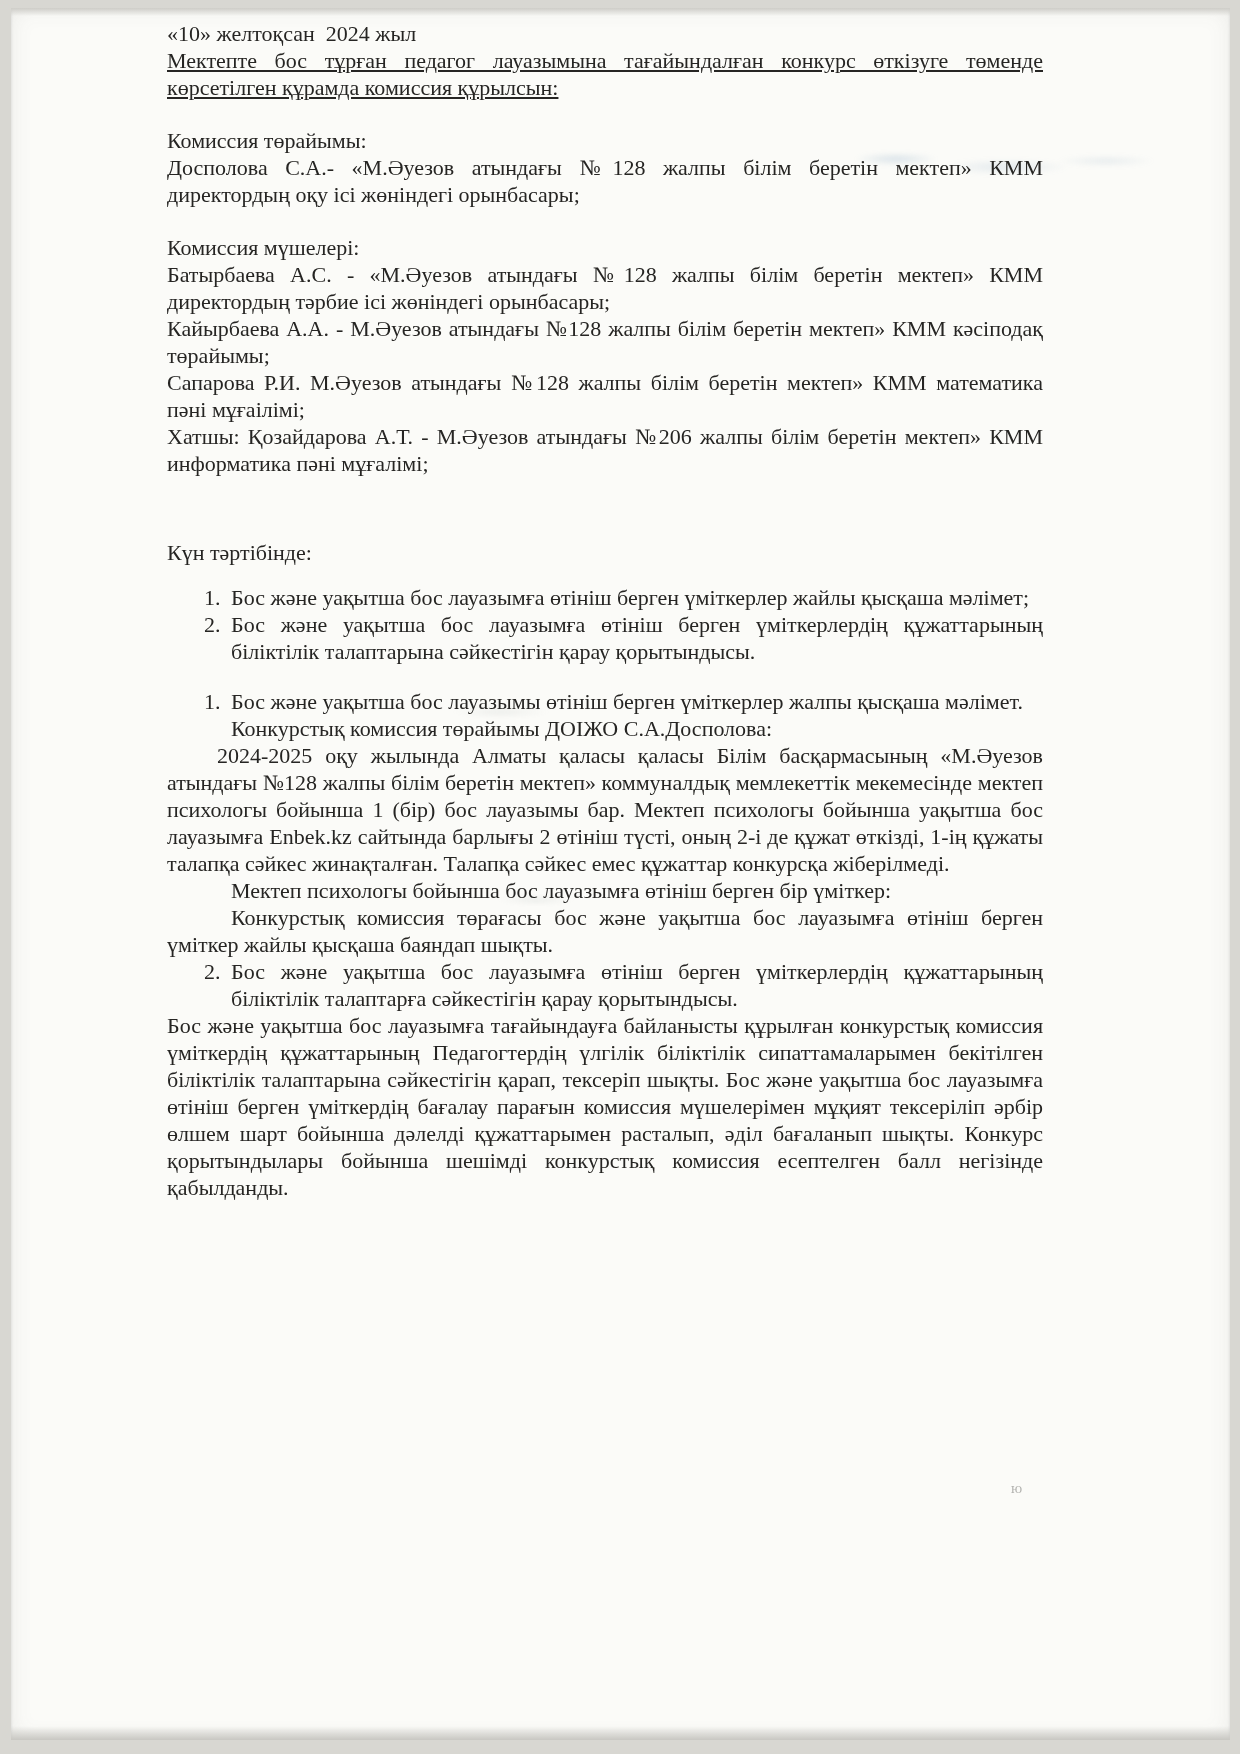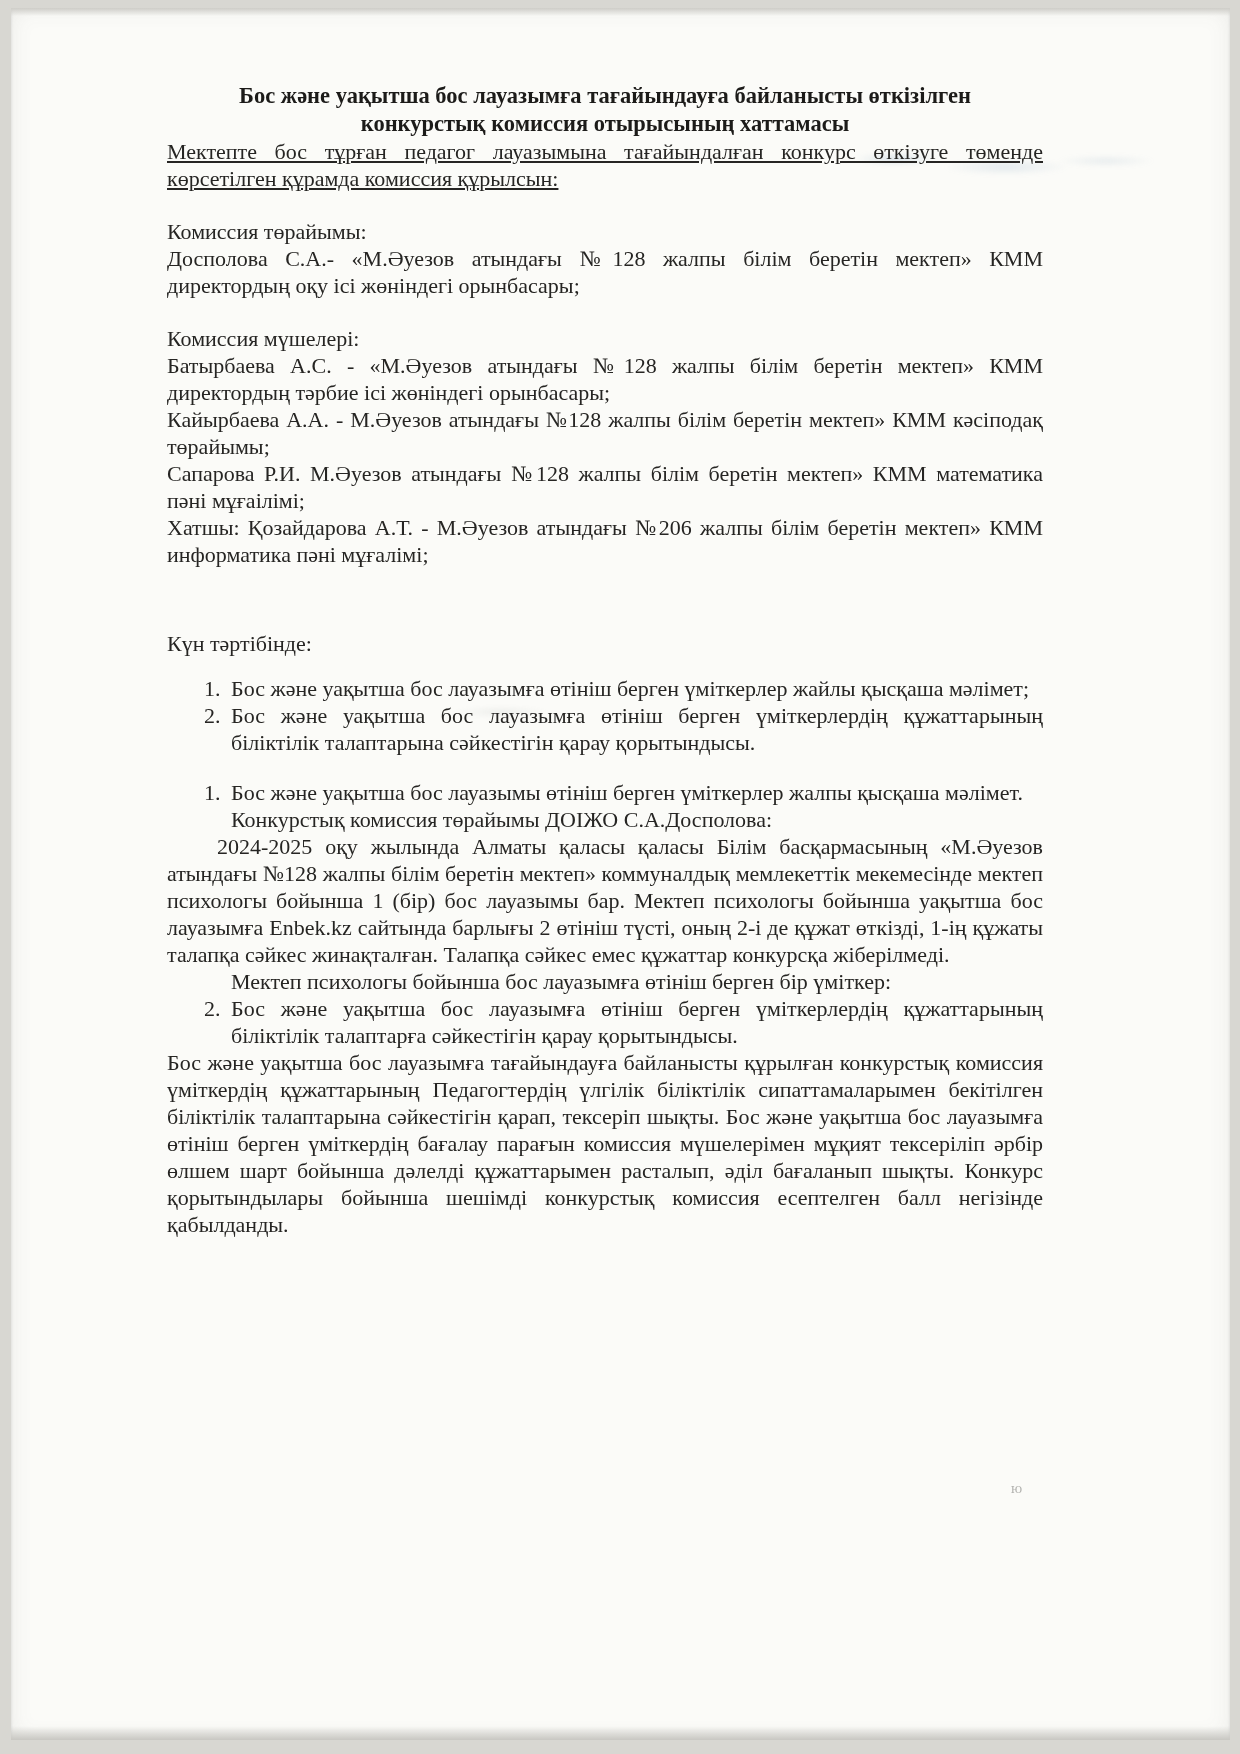--- a/index.html
+++ b/index.html
@@ -70,25 +70,22 @@
 
 <div class="page">
   <div class="edge-top"></div>
   <div class="smudge-blue"></div>
   <div class="speckle1"></div>
   <div class="speckle2"></div>
   <div class="mark-bottom">ю</div>
 
   <div class="content">
 
-    <div class="title">
-      <div>Бос және уақытша бос лауазымға тағайындауға байланысты өткізілген</div>
-      <div>конкурстық комиссия отырысының хаттамасы</div>
-    </div>
 
+    <p class="date-line">«10» желтоқсан  2024 жыл</p>
 
     <p class="intro just">Мектепте бос тұрған педагог лауазымына тағайындалған конкурс өткізуге төменде көрсетілген құрамда комиссия құрылсын:</p>
 
     <p class="sec-heading">Комиссия төрайымы:</p>
     <p class="just">Досполова С.А.- «М.Әуезов атындағы №128 жалпы білім беретін мектеп» КММ  директордың оқу ісі жөніндегі орынбасары;</p>
 
     <p class="members-heading">Комиссия мүшелері:</p>
     <p class="just">Батырбаева А.С. - «М.Әуезов атындағы №128 жалпы білім беретін мектеп» КММ директордың тәрбие ісі жөніндегі орынбасары;</p>
     <p class="just">Кайырбаева А.А. - М.Әуезов атындағы №128 жалпы білім беретін мектеп» КММ кәсіподақ төрайымы;</p>
     <p class="just">Сапарова Р.И. М.Әуезов атындағы №128 жалпы білім беретін мектеп» КММ математика пәні мұғаілімі;</p>
@@ -108,20 +105,21 @@
 
 
     <div class="heard-list">
       <div class="list-row">
         <span class="num">1.</span>
         <span class="txt">Бос және уақытша бос лауазымы өтініш берген үміткерлер жалпы қысқаша мәлімет.</span>
       </div>
       <p class="indent-64">Конкурстық комиссия төрайымы ДОІЖО С.А.Досполова:</p>
       <p class="just indent-50">2024-2025 оқу жылында Алматы қаласы қаласы Білім басқармасының «М.Әуезов атындағы №128 жалпы білім беретін мектеп» коммуналдық мемлекеттік мекемесінде мектеп психологы бойынша 1 (бір) бос лауазымы бар. Мектеп психологы бойынша уақытша бос лауазымға Enbek.kz сайтында барлығы 2 өтініш түсті, оның 2-і де құжат өткізді, 1-ің құжаты талапқа сәйкес жинақталған. Талапқа сәйкес емес құжаттар конкурсқа жіберілмеді.</p>
       <p class="indent-64">Мектеп психологы бойынша бос лауазымға өтініш берген бір үміткер:</p>
+      <p class="just indent-64">Конкурстық комиссия төрағасы бос және уақытша бос лауазымға өтініш берген үміткер жайлы қысқаша баяндап шықты.</p>
 
       <div class="list-row">
         <span class="num">2.</span>
         <span class="txt">Бос және уақытша бос лауазымға өтініш берген үміткерлердің құжаттарының біліктілік талаптарға сәйкестігін қарау қорытындысы.</span>
       </div>
       <p class="just">Бос және уақытша бос лауазымға тағайындауға байланысты құрылған конкурстық комиссия үміткердің құжаттарының Педагогтердің үлгілік біліктілік сипаттамаларымен бекітілген біліктілік талаптарына сәйкестігін қарап, тексеріп шықты. Бос және уақытша бос лауазымға өтініш берген үміткердің бағалау парағын комиссия мүшелерімен мұқият тексеріліп әрбір өлшем шарт бойынша дәлелді құжаттарымен расталып, әділ бағаланып шықты. Конкурс қорытындылары бойынша шешімді конкурстық комиссия есептелген балл негізінде қабылданды.</p>
     </div>
 
   </div>
   <div class="edge-bottom"></div>

